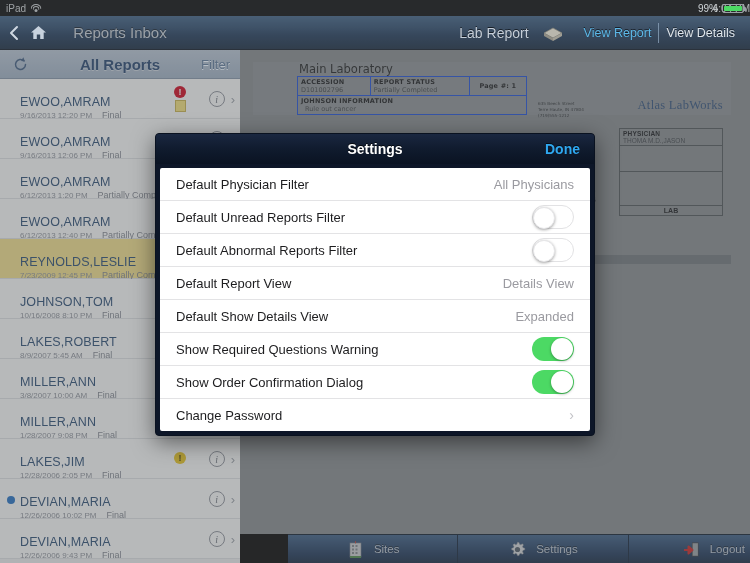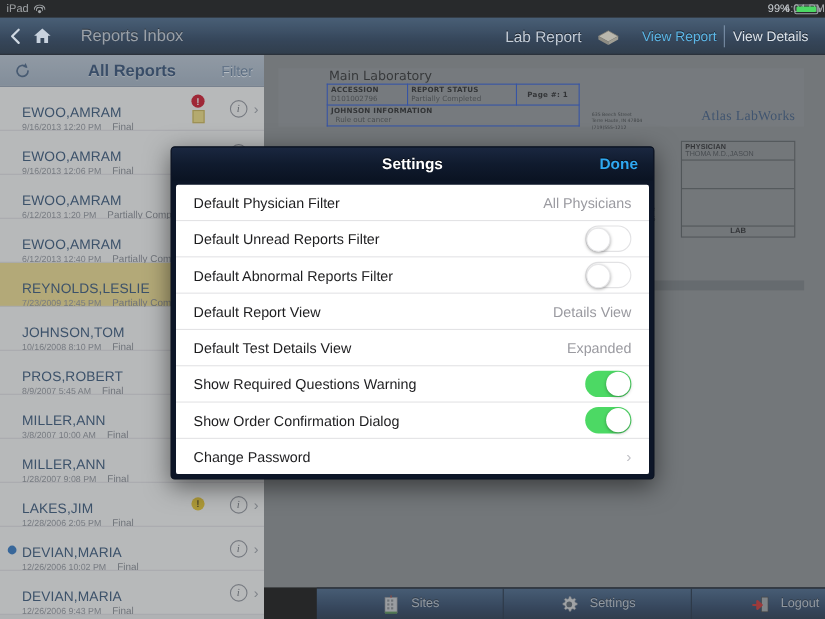--- a/index.html
+++ b/index.html
@@ -271,21 +271,21 @@
           <div class="rr-sub">
             <span class="rr-date">10/16/2008 8:10 PM</span>
             <span class="rr-status">Final</span>
           </div>
           <div class="rr-right">
             <span class="info-btn">i</span>
             <span class="chev">›</span>
           </div>
         </div>
         <div class="report-row">
-          <div class="rr-name">PROS,ROBERT</div>
+          <div class="rr-name">LAKES,ROBERT</div>
           <div class="rr-sub">
             <span class="rr-date">8/9/2007 5:45 AM</span>
             <span class="rr-status">Final</span>
           </div>
           <div class="rr-right">
             <span class="info-btn">i</span>
             <span class="chev">›</span>
           </div>
         </div>
         <div class="report-row">
@@ -458,21 +458,21 @@
           <span class="srow-label">Default Abnormal Reports Filter</span>
           <span class="switch off">
             <span class="knob"></span>
           </span>
         </div>
         <div class="srow">
           <span class="srow-label">Default Report View</span>
           <span class="srow-value">Details View</span>
         </div>
         <div class="srow">
-          <span class="srow-label">Default Test Details View</span>
+          <span class="srow-label">Default Show Details View</span>
           <span class="srow-value">Expanded</span>
         </div>
         <div class="srow">
           <span class="srow-label">Show Required Questions Warning</span>
           <span class="switch on">
             <span class="knob"></span>
           </span>
         </div>
         <div class="srow">
           <span class="srow-label">Show Order Confirmation Dialog</span>

